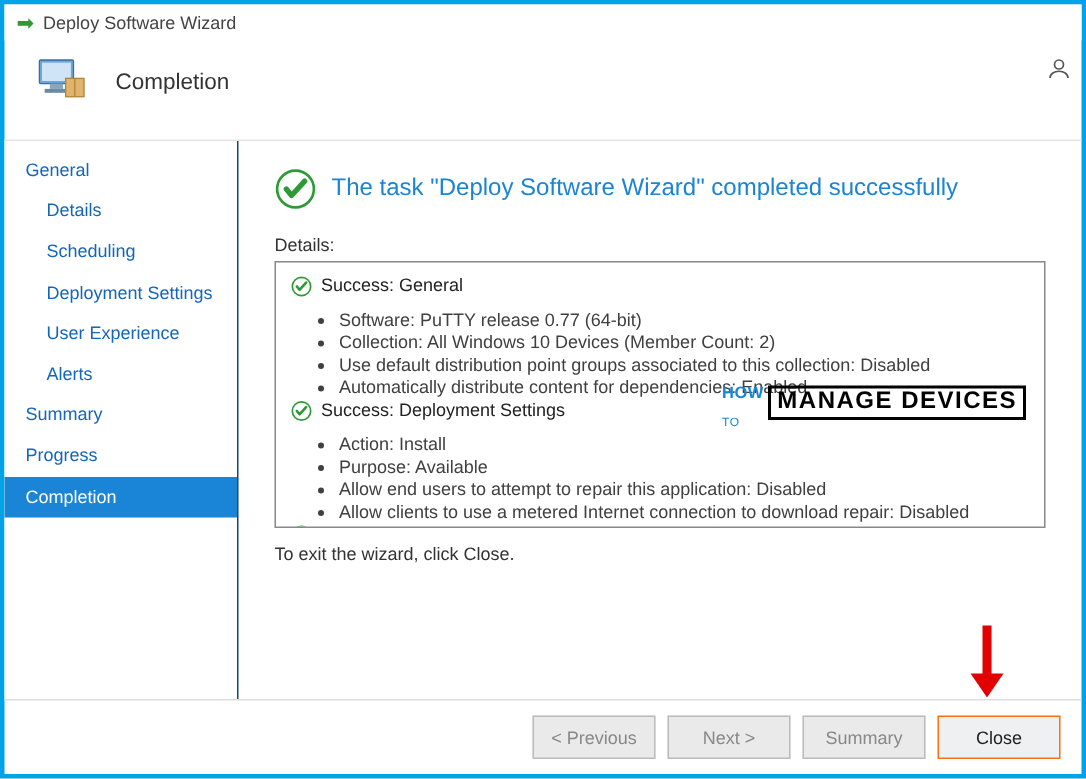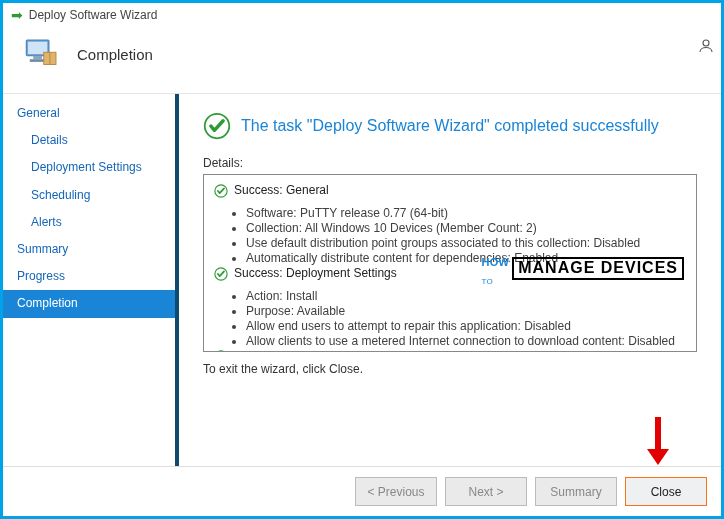--- a/index.html
+++ b/index.html
@@ -44,24 +44,24 @@
     right: 6px; top: 10px;
     font-size: 18px; color:#555;
   }
   .body {
     flex: 1 1 auto;
     display: flex;
     border-top: 1px solid #e5e5e5;
     min-height: 0;
   }
   .sidebar {
-    width: 176px;
+    width: 156px;
     background: #fff;
     padding-top: 6px;
-    border-right: 4px solid #0c4a6e;
+    border-right: 1px solid #0c4a6e;
     font-size: 12px;
   }
   .sidebar-item {
     padding: 4px 10px 4px 14px;
     color: #1466b8;
     cursor: default;
     line-height: 1.6;
   }
   .sidebar-item.sub { padding-left: 28px; }
   .sidebar-item.active {
@@ -162,22 +162,23 @@
           <circle cx="12" cy="8" r="4" fill="none" stroke="#555" stroke-width="1.5"></circle>
           <path d="M4 20c0-4 4-6 8-6s8 2 8 6" fill="none" stroke="#555" stroke-width="1.5"></path>
         </svg>
     </span>
   </div>
 
   <div class="body">
     <div class="sidebar" id="sidebar">
         <div class="sidebar-item">General</div>
         <div class="sidebar-item sub">Details</div>
+        <div class="sidebar-item sub">Scheduling</div>
         <div class="sidebar-item sub">Deployment Settings</div>
-        <div class="sidebar-item sub">Scheduling</div>
+        <div class="sidebar-item sub">User Experience</div>
         <div class="sidebar-item sub">Alerts</div>
         <div class="sidebar-item">Summary</div>
         <div class="sidebar-item">Progress</div>
         <div class="sidebar-item active">Completion</div>
       </div>
 
     <div class="main">
       <div class="success-row">
         <span class="big-check">
           <svg viewBox="0 0 32 32" width="28" height="28">
@@ -219,21 +220,21 @@
                   <circle cx="8" cy="8" r="7" fill="#fff" stroke="#2e9a36" stroke-width="1.3"></circle>
                   <path d="M4.5 8 l2 2.5 l5 -5.5" fill="none" stroke="#2e9a36" stroke-width="2" stroke-linecap="round" stroke-linejoin="round"></path>
                 </svg>
               </span>
               <span class="details-group-title">Success: Deployment Settings</span>
             </div>
             <ul class="details-list">
               <li>Action: Install</li>
               <li>Purpose: Available</li>
               <li>Allow end users to attempt to repair this application: Disabled</li>
-              <li>Allow clients to use a metered Internet connection to download content: Disabled</li>
+              <li>Allow clients to use a metered Internet connection to download repair: Disabled</li>
             </ul>
           </div>
           <div>
             <div class="details-group last">
               <span class="sm-check">
                 <svg viewBox="0 0 16 16" width="14" height="14">
                   <circle cx="8" cy="8" r="7" fill="#fff" stroke="#2e9a36" stroke-width="1.3"></circle>
                   <path d="M4.5 8 l2 2.5 l5 -5.5" fill="none" stroke="#2e9a36" stroke-width="2" stroke-linecap="round" stroke-linejoin="round"></path>
                 </svg>
               </span>

